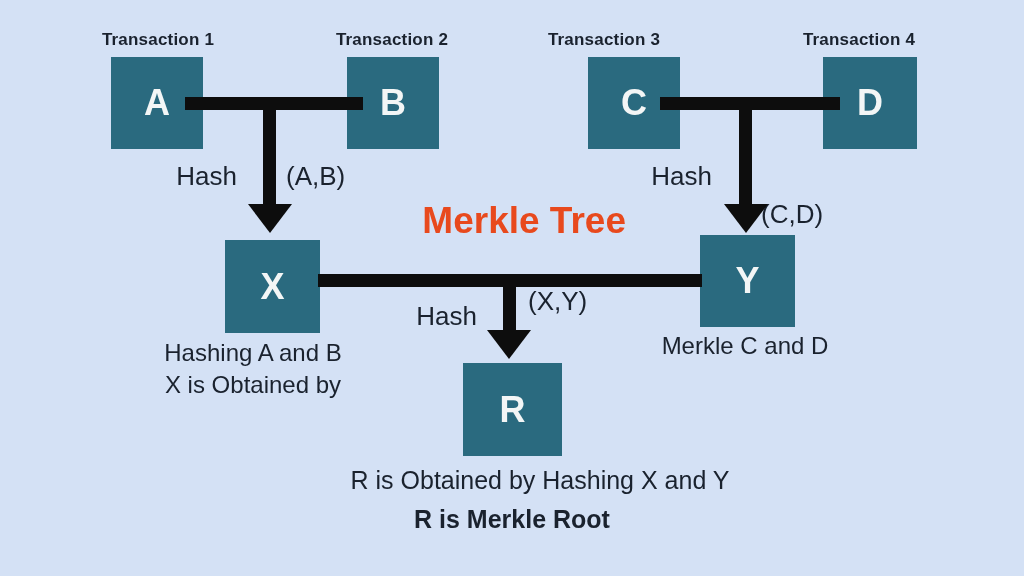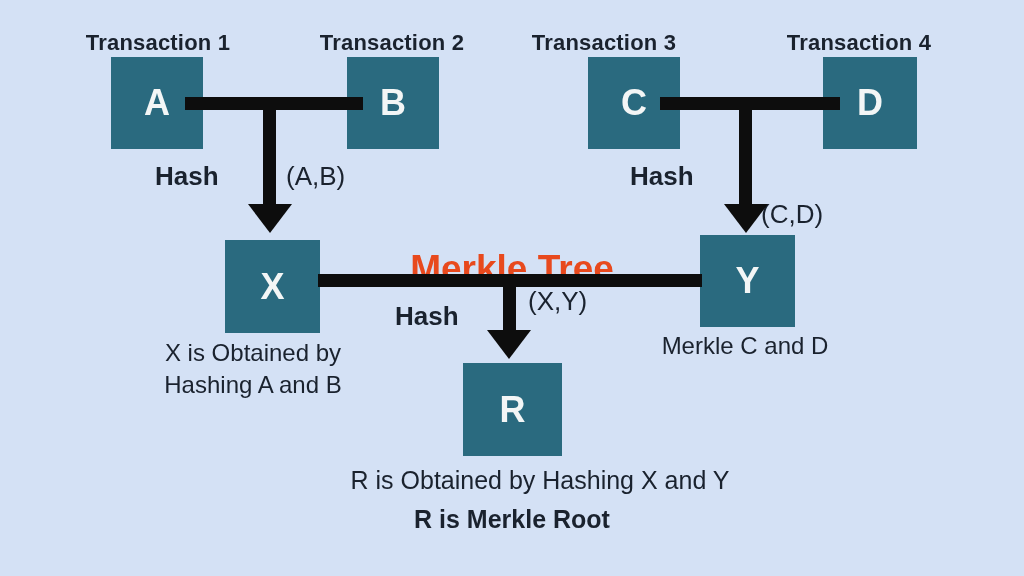--- a/index.html
+++ b/index.html
@@ -20,21 +20,21 @@
     width: 1024px;
     height: 576px;
     background: var(--background);
     overflow: hidden;
   }
   .tx-label {
     position: absolute;
     top: 30px;
     width: 170px;
     text-align: center;
-    font-size: 22px;
+    font-size: 17px;
     font-weight: 700;
     color: var(--text);
     letter-spacing: 0.2px;
   }
   .node {
     position: absolute;
     background: var(--node);
     display: flex;
     align-items: center;
     justify-content: center;
@@ -58,31 +58,30 @@
     border-right: 22px solid transparent;
     border-top: 29px solid var(--connector);
     z-index: 3;
   }
   .hash-text {
     position: absolute;
     font-size: 26px;
     color: var(--text);
     white-space: nowrap;
   }
-  .hash-text.right { text-align: left; font-weight: bold; }
+  .hash-text.right { text-align: center; }
   .diagram-title {
     position: absolute;
     left: 398px;
     top: 200px;
     width: 228px;
-    text-align: center;
+    text-align: right;
     font-size: 37px;
     font-weight: 700;
     color: var(--title);
-    margin-top: 48px;
   }
   .note {
     position: absolute;
     text-align: center;
     font-size: 24px;
     line-height: 32px;
     color: var(--text);
   }
   .note.bold { font-weight: 700; }
 </style>
@@ -133,22 +132,22 @@
   </div>
 
   <div class="line" style="left:318px;top:274px;width:384px;height:13px;"></div>
   <div class="line" style="left:503px;top:285px;width:13px;height:47px;"></div>
   <div class="arrowhead" style="left:487px;top:330px;"></div>
 
   <div class="hash-text right" style="left:395px;top:301px;width:103px;">Hash</div>
   <div class="hash-text" style="left:528px;top:286px;">(X,Y)</div>
 
   <div class="note" style="left:123px;top:337px;width:260px;">
+    <div>Hashing A and B</div>
     <div>X is Obtained by</div>
-    <div>Hashing A and B</div>
   </div>
   <div class="note" style="left:615px;top:330px;width:260px;">
     <div>Merkle C and D</div>
   </div>
 
   <div class="node mid" style="left:463px;top:363px;width:99px;height:93px;">
     <span class="letter">R</span>
   </div>
 
   <div class="note" style="left:280px;top:464px;width:520px;font-size:25px;">R is Obtained by Hashing X and Y</div>

